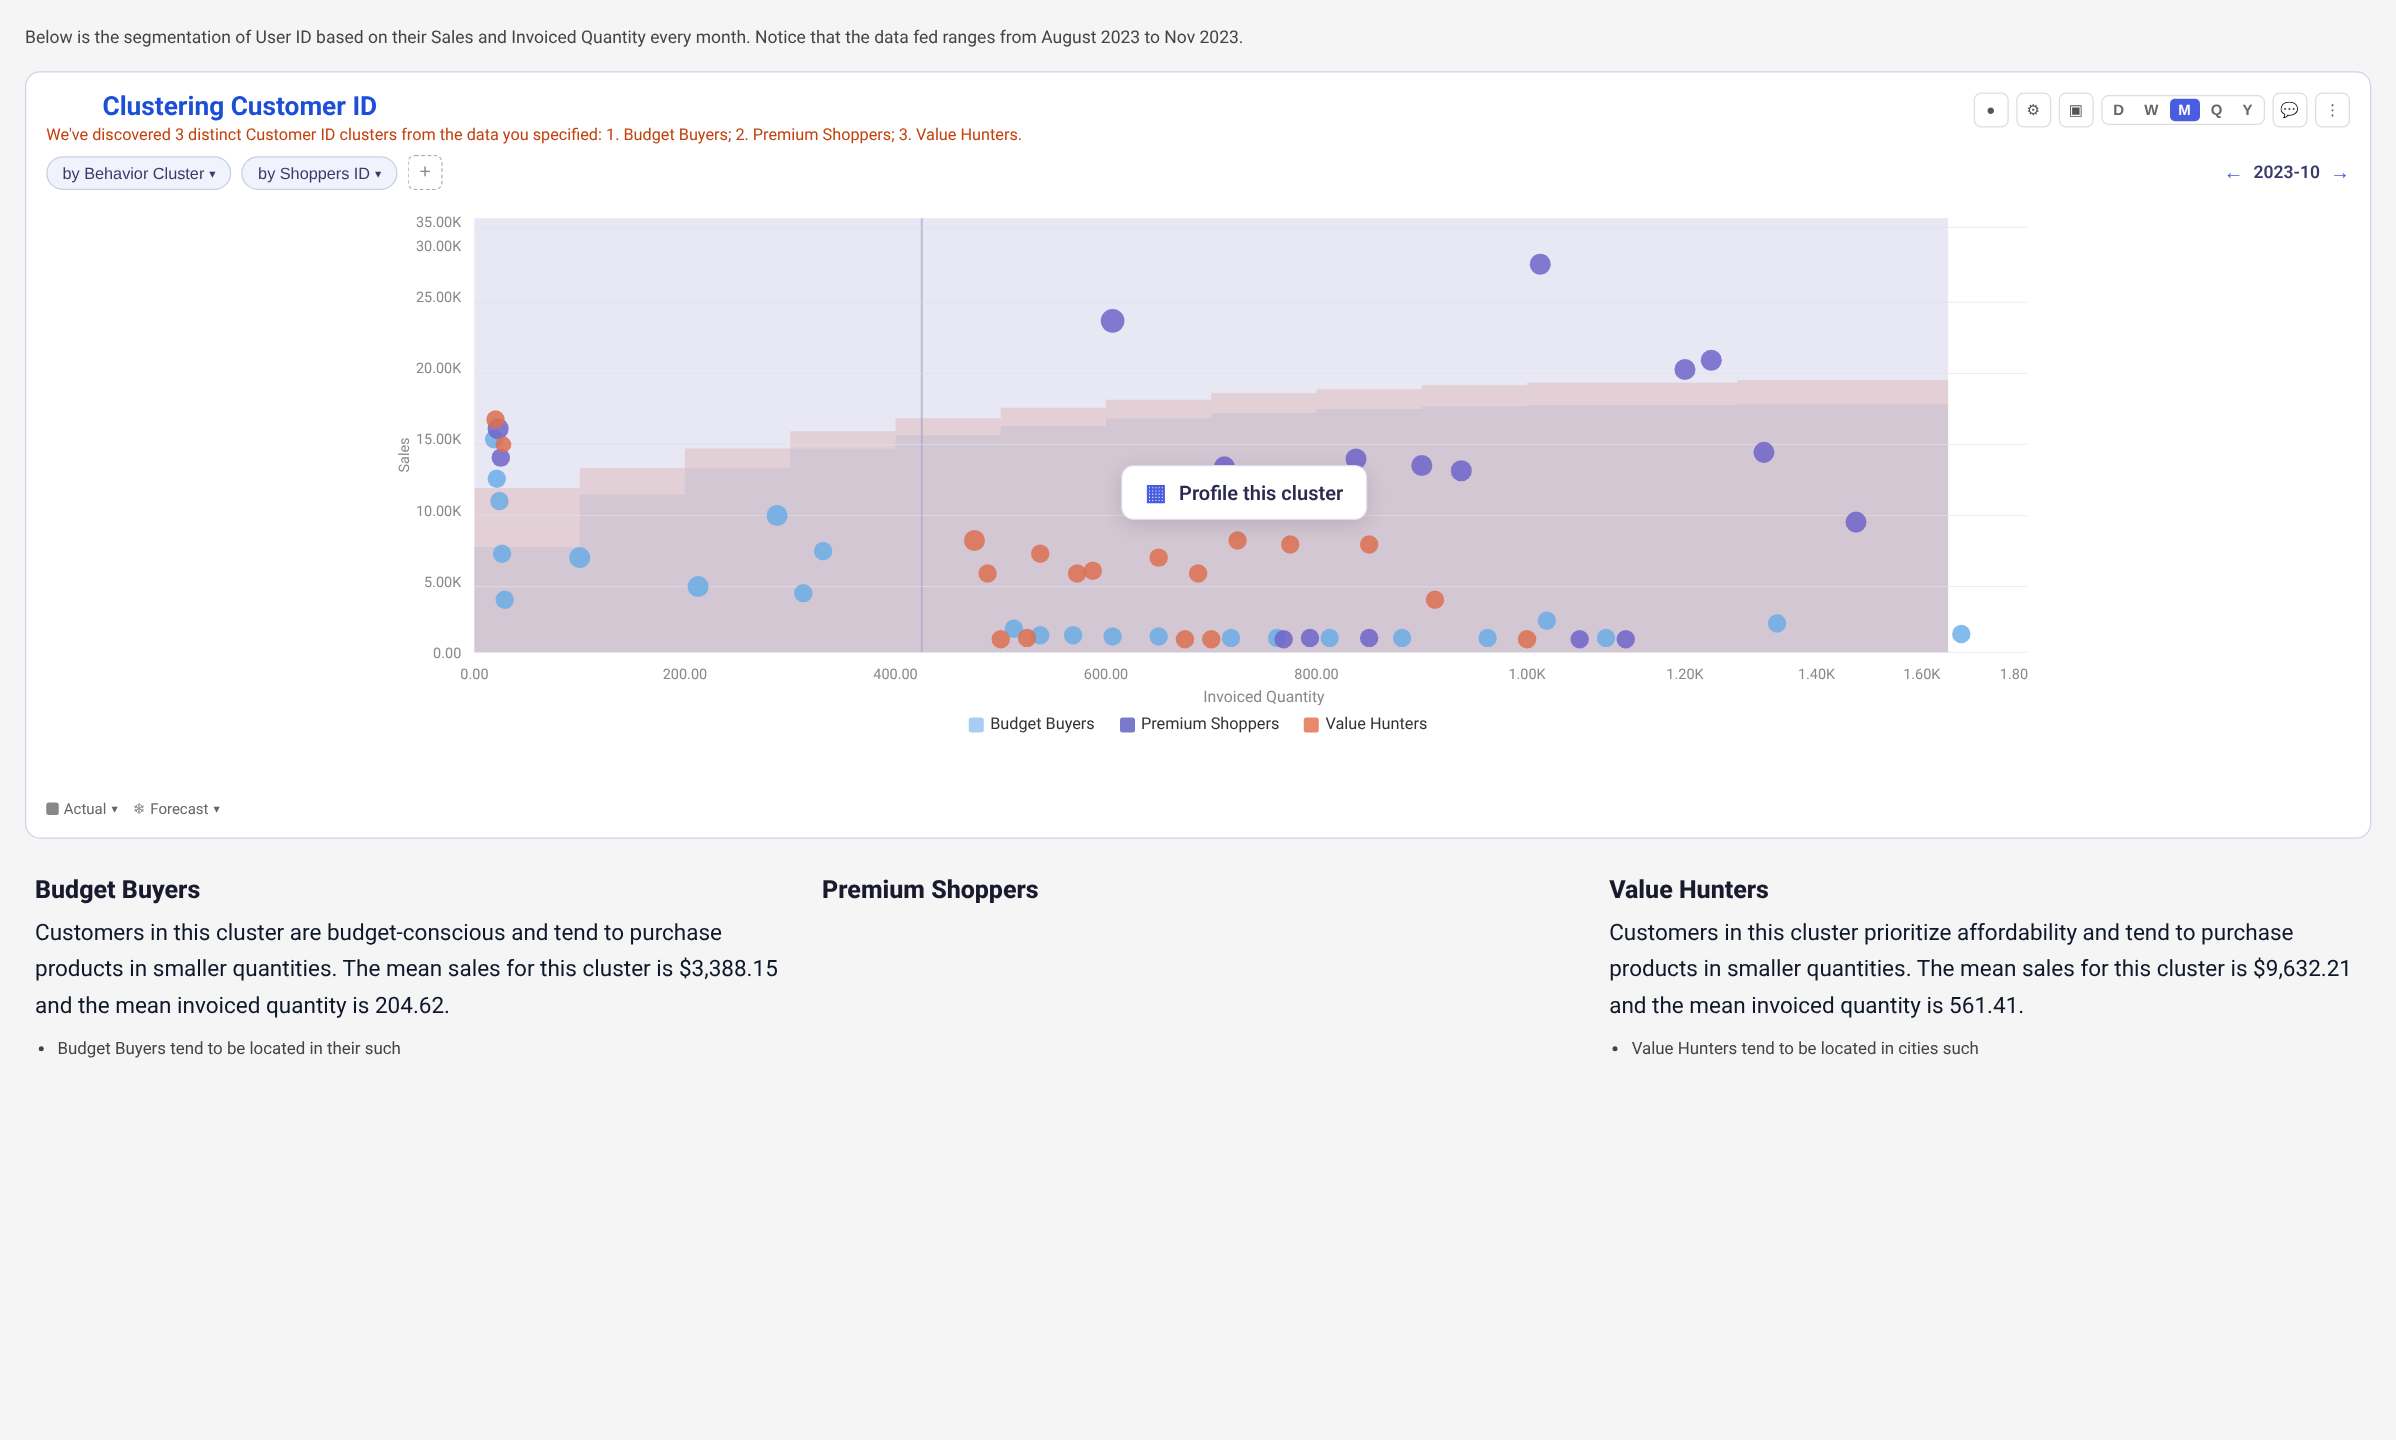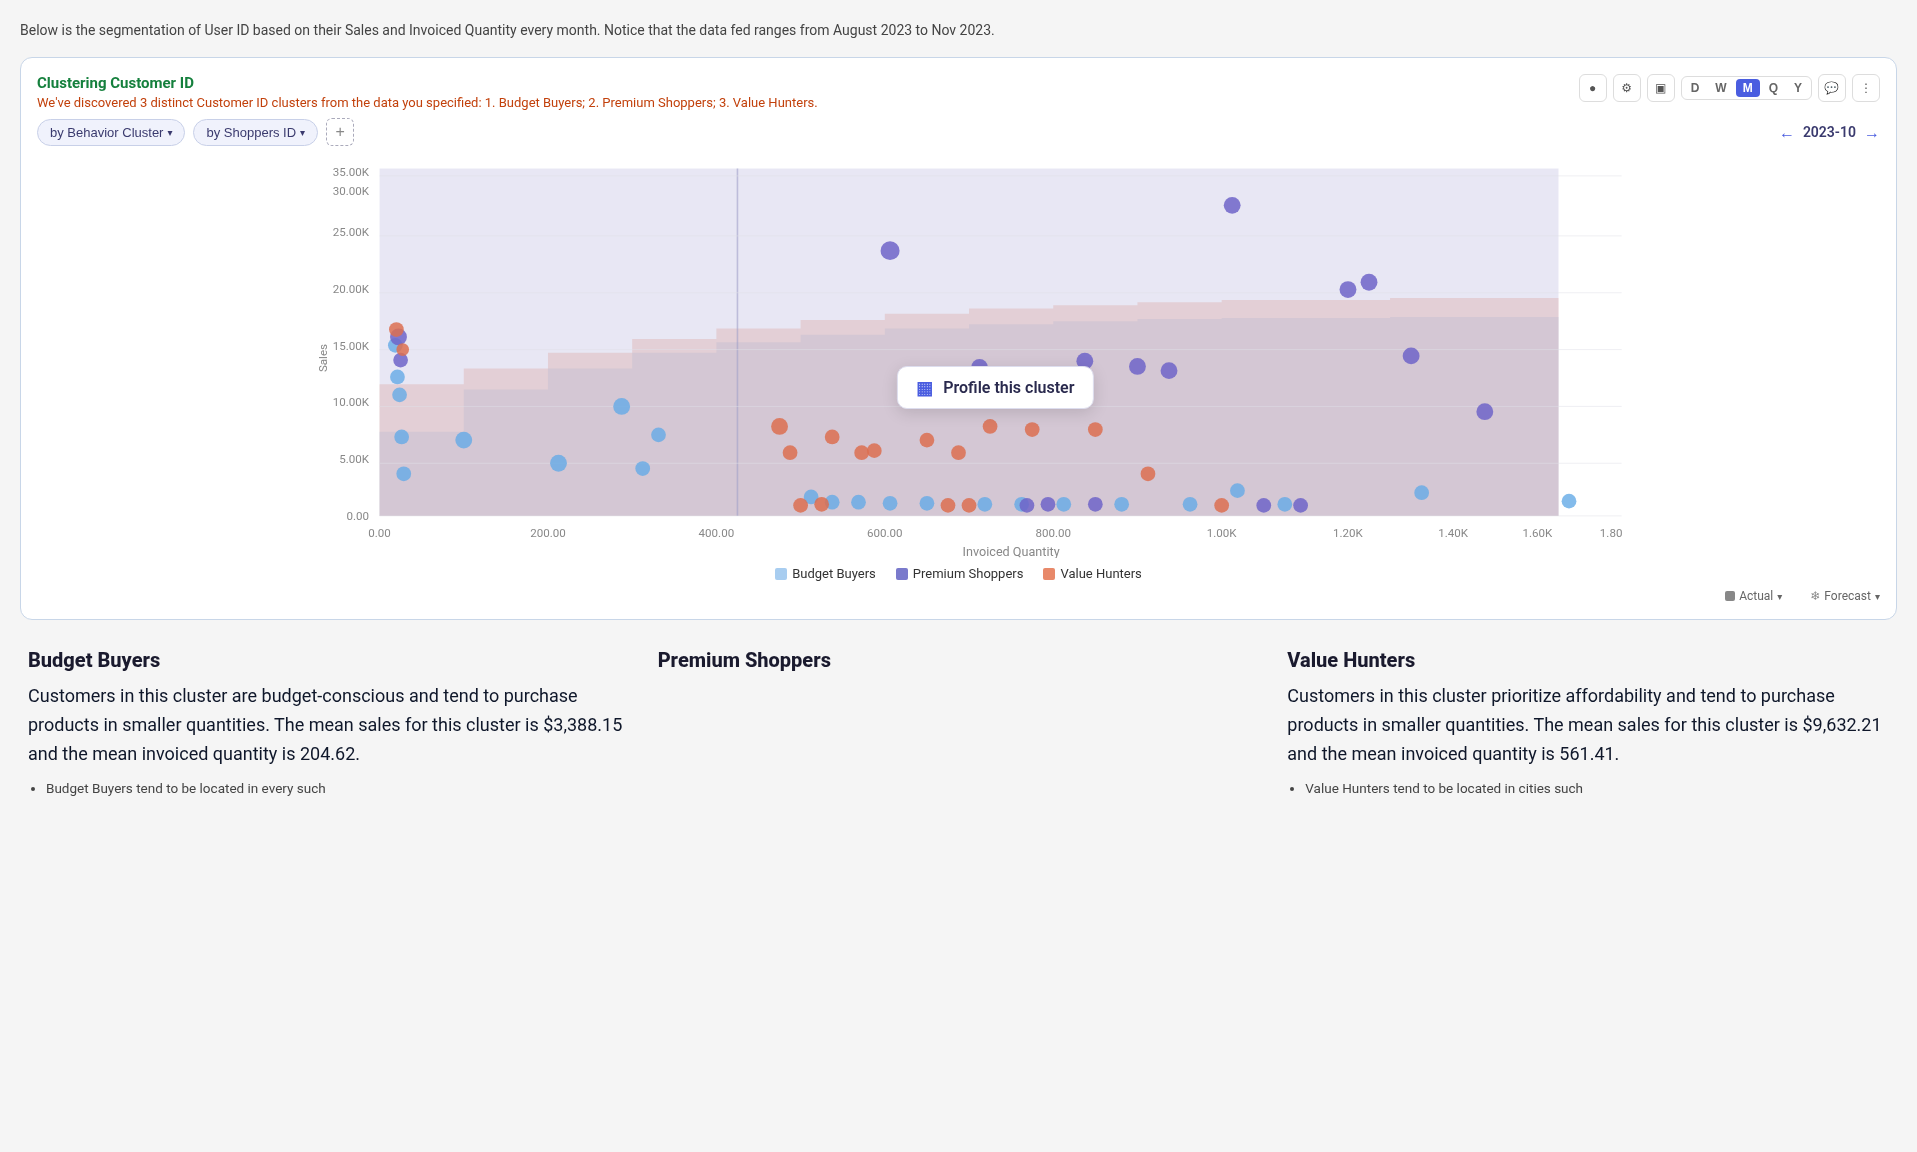--- a/index.html
+++ b/index.html
@@ -23,23 +23,24 @@
       padding: 16px;
       margin-bottom: 24px;
     }
     .card-header {
       display: flex;
       justify-content: space-between;
       align-items: flex-start;
       margin-bottom: 8px;
     }
     .card-title {
-      font-size: 15px;
+      font-size: 21px;
       font-weight: 700;
-      color: #15803d;
+      color: #1d4ed8;
+      margin-left: 45px;
     }
     .card-subtitle {
       font-size: 13px;
       color: #c2410c;
       margin-top: 3px;
     }
     .header-controls {
       display: flex;
       align-items: center;
       gap: 6px;
@@ -170,26 +171,26 @@
       gap: 5px;
     }
     .legend-dot {
       width: 12px;
       height: 12px;
       border-radius: 2px;
     }
     
     .bottom-bar {
       display: flex;
-      justify-content: flex-end;
-      align-items: center;
-      gap: 28px;
+      align-items: center;
+      gap: 12px;
       padding-top: 8px;
       font-size: 12px;
       color: #666;
+      margin-top: 45px;
     }
     .actual-badge {
       display: flex;
       align-items: center;
       gap: 4px;
       cursor: pointer;
     }
     .actual-sq { width: 10px; height: 10px; background: #888; border-radius: 2px; }
     
     .clusters-grid {
@@ -415,21 +416,21 @@
       <span style="font-size:10px;">▾</span>
     </div>
   </div>
 </div>
 
 <div class="clusters-grid">
   <div class="cluster-section">
     <h3>Budget Buyers</h3>
     <p>Customers in this cluster are budget-conscious and tend to purchase products in smaller quantities. The mean sales for this cluster is $3,388.15 and the mean invoiced quantity is 204.62.</p>
     <ul>
-      <li>Budget Buyers tend to be located in every such</li>
+      <li>Budget Buyers tend to be located in their such</li>
     </ul>
   </div>
   <div class="cluster-section">
     <h3>Premium Shoppers</h3>
   </div>
   <div class="cluster-section">
     <h3>Value Hunters</h3>
     <p>Customers in this cluster prioritize affordability and tend to purchase products in smaller quantities. The mean sales for this cluster is $9,632.21 and the mean invoiced quantity is 561.41.</p>
     <ul>
       <li>Value Hunters tend to be located in cities such</li>

